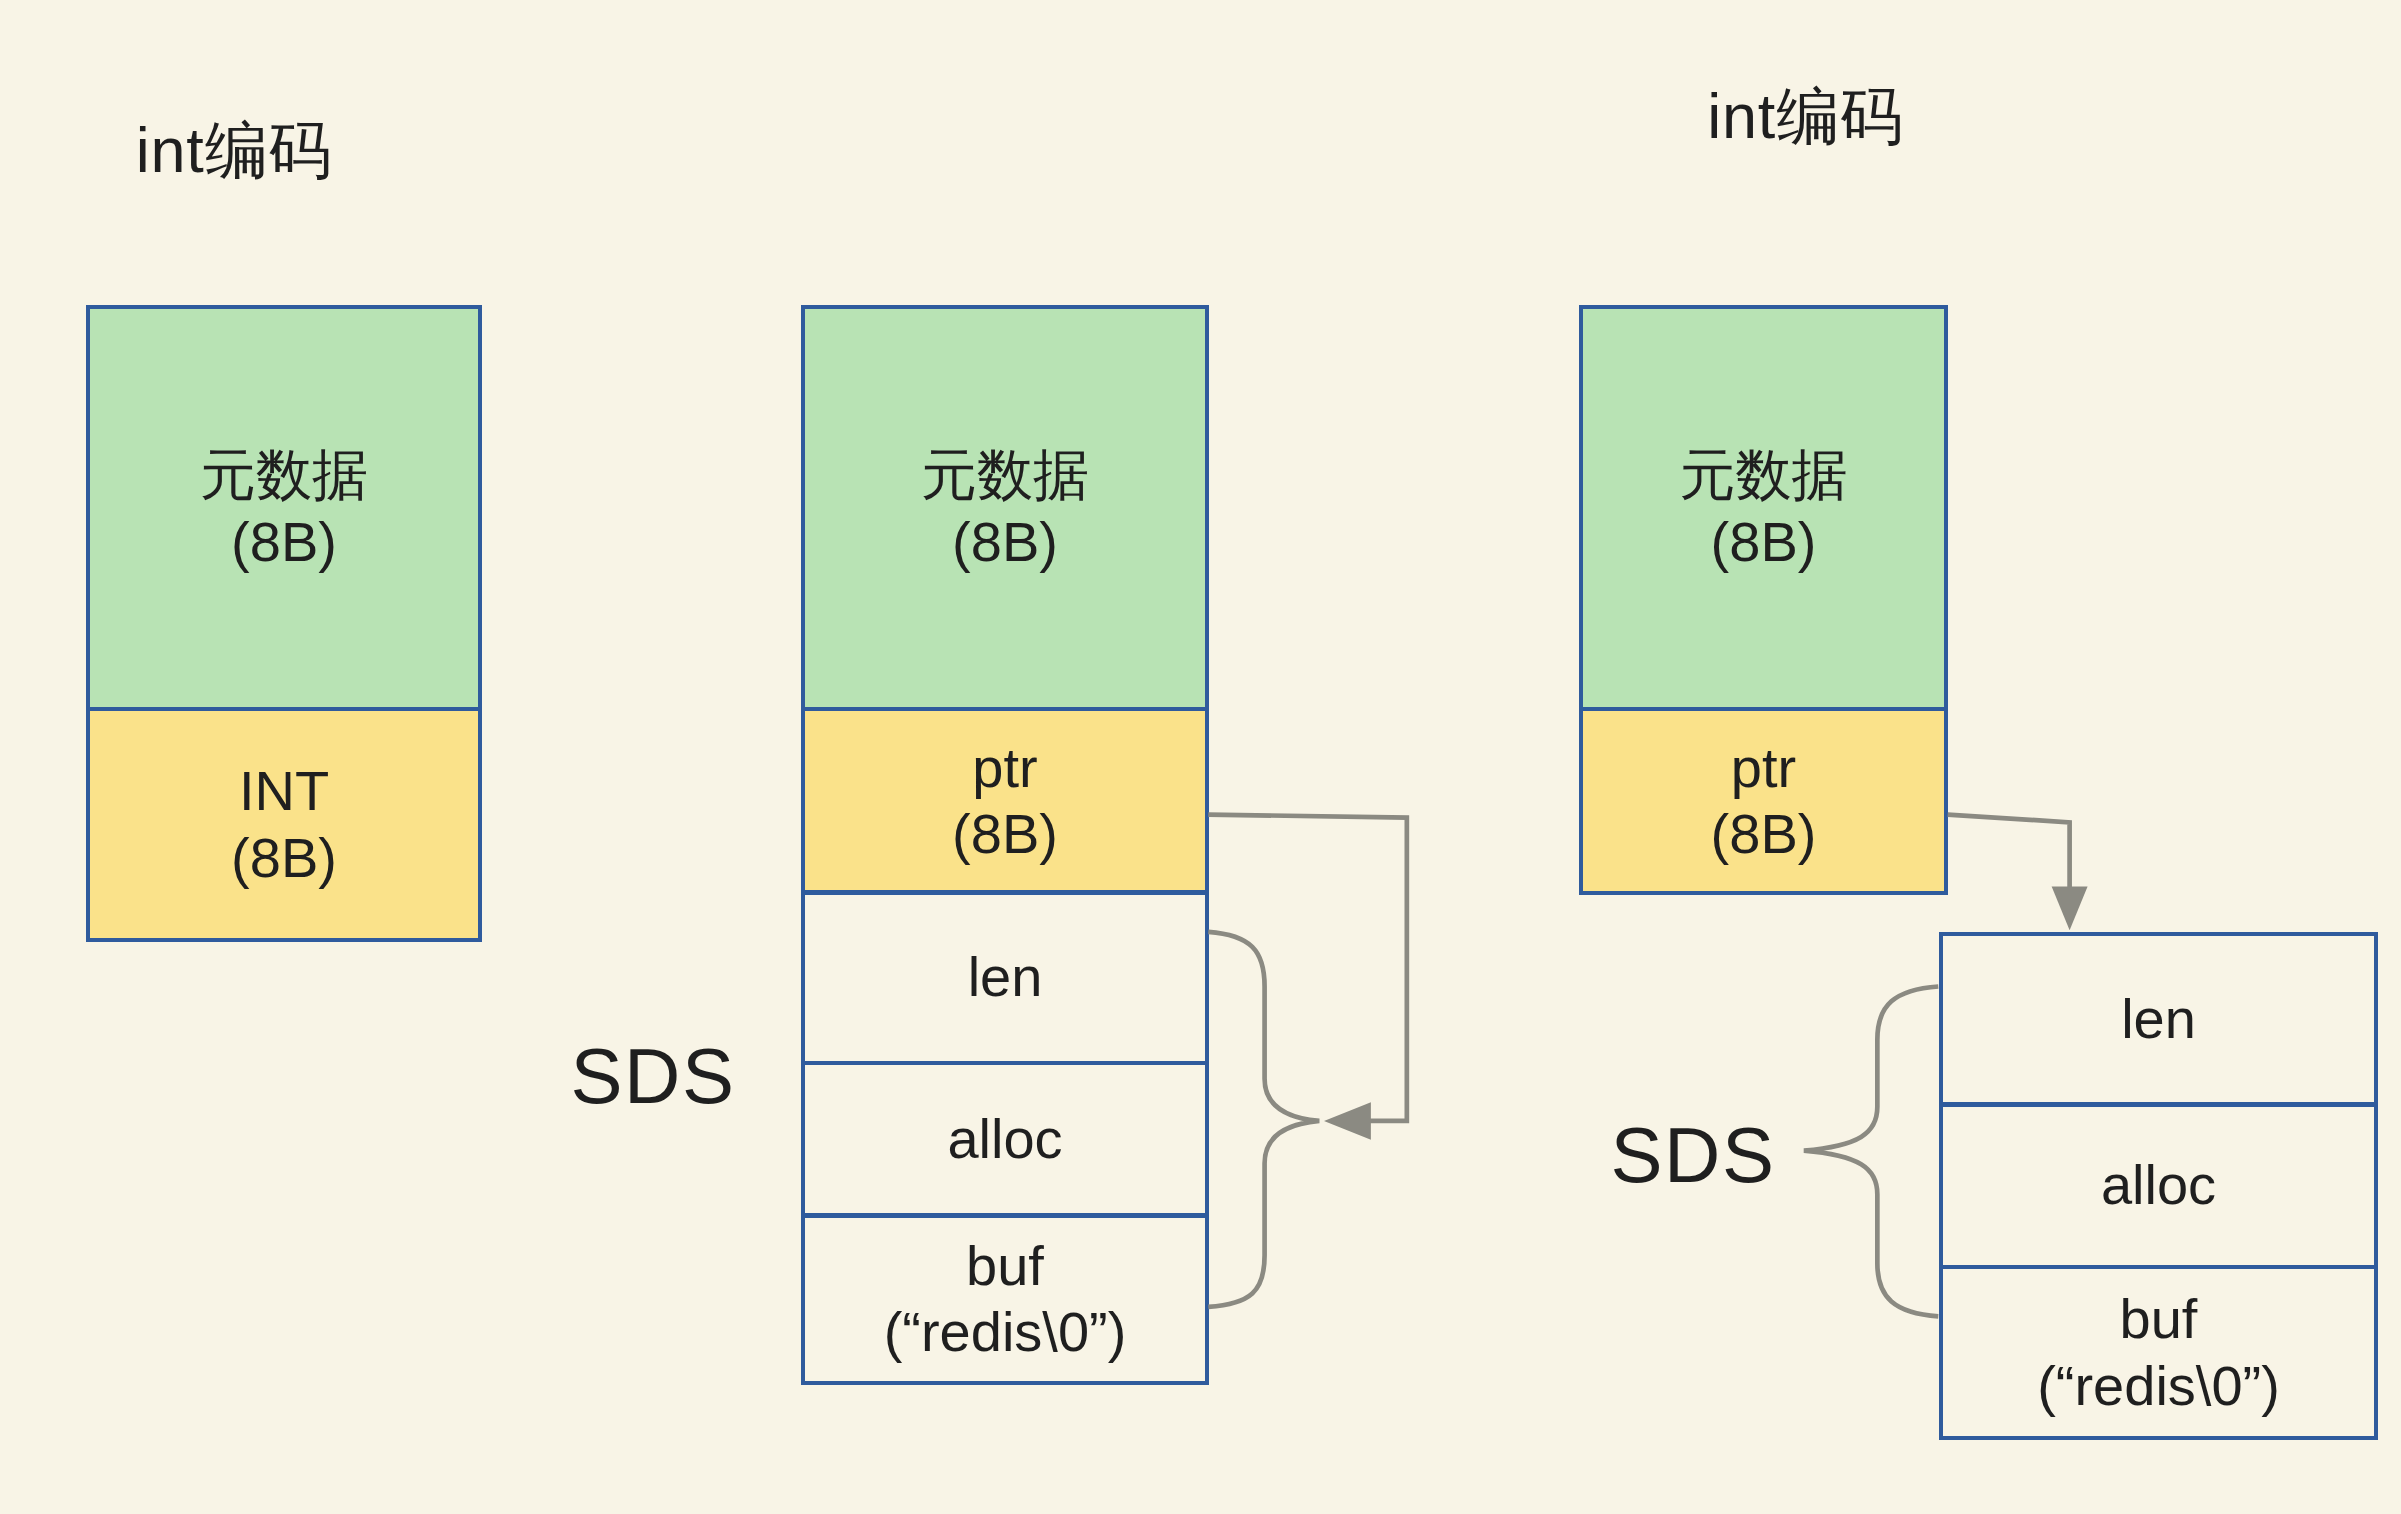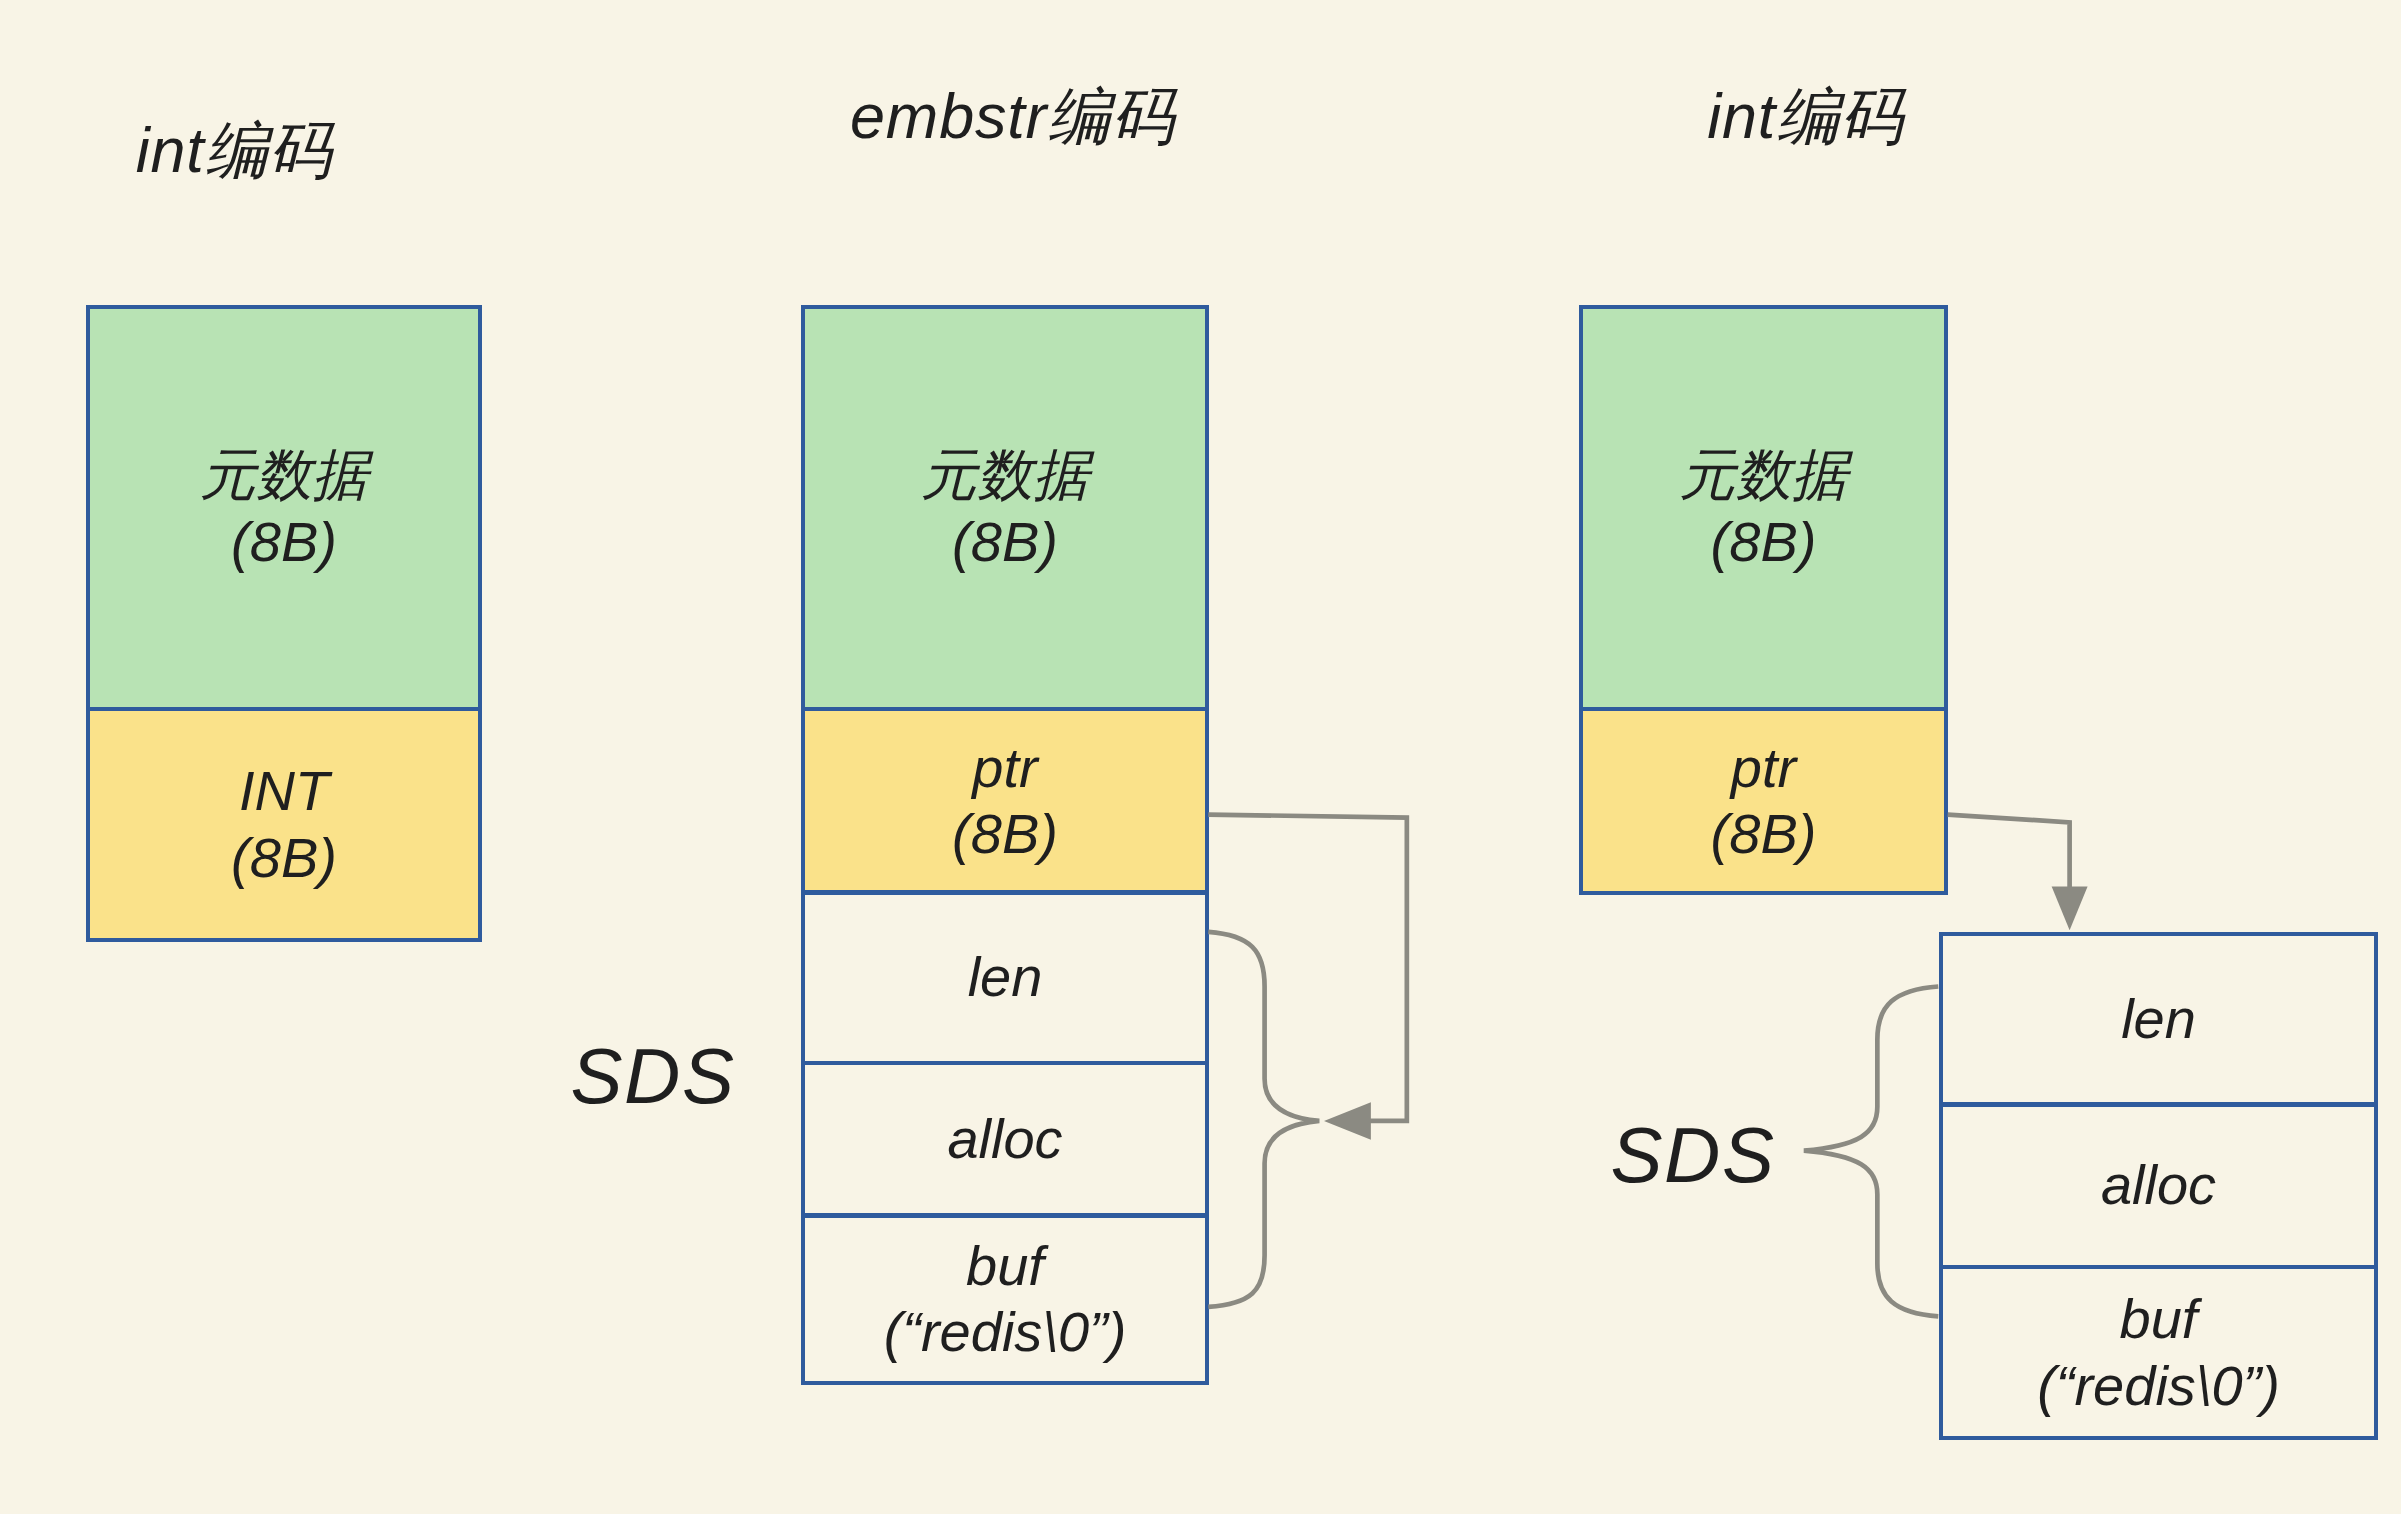--- a/index.html
+++ b/index.html
@@ -2,21 +2,21 @@
 <html style="font-size:12.5px"><head>
 <meta charset="utf-8">
 <style>
   html,body{margin:0;padding:0;}
   body{
     width:2401px;height:1515px;position:relative;overflow:hidden;
     background:var(--bg,#f8f4e6);
     font-family:"Liberation Sans","DejaVu Sans",sans-serif;
     color:var(--text,#1f1f1f);
   }
-  .canvas{position:absolute;inset:0;width:2401px;height:1440px;font-style:italic;}
+  .canvas{position:absolute;inset:0;width:2401px;height:1440px;}
   .title{
     position:absolute;display:flex;align-items:center;justify-content:center;
     font-size:63px;line-height:1.1;white-space:nowrap;letter-spacing:0.8px;
   }
   .cell{
     position:absolute;box-sizing:border-box;
     border:4.7px solid var(--border,#2f5b9d);
     display:flex;flex-direction:column;align-items:center;justify-content:center;
     font-size:56px;line-height:1.18;
   }
@@ -55,21 +55,20 @@
   #c3-alloc{left:1939px; top:1102px; width:439px; height:167px;}
   #c3-buf  {left:1939px; top:1265px; width:439px; height:175px;}
   #sds-label-raw{left:1556px; top:1108px; width:274px; height:94px;}
 </style>
 </head>
 <body style="--bg: #f8f4e6; --green: #b8e3b4; --yellow: #fae28a; --border: #2f5b9d; --connector: #8b8a82; --text: #1f1f1f;">
 
 <div class="canvas">
 
   <div class="title" id="t-int">int编码</div>
-  <div class="title" id="t-embstr-1">embstr编码</div>
   <div class="title" id="t-raw-1">int编码</div>
 
   <div class="cell green" id="c1-meta">
     <span>元数据</span>
     <span>(8B)</span>
   </div>
   <div class="cell yellow" id="c1-int">
     <span>INT</span>
     <span>(8B)</span>
   </div>

